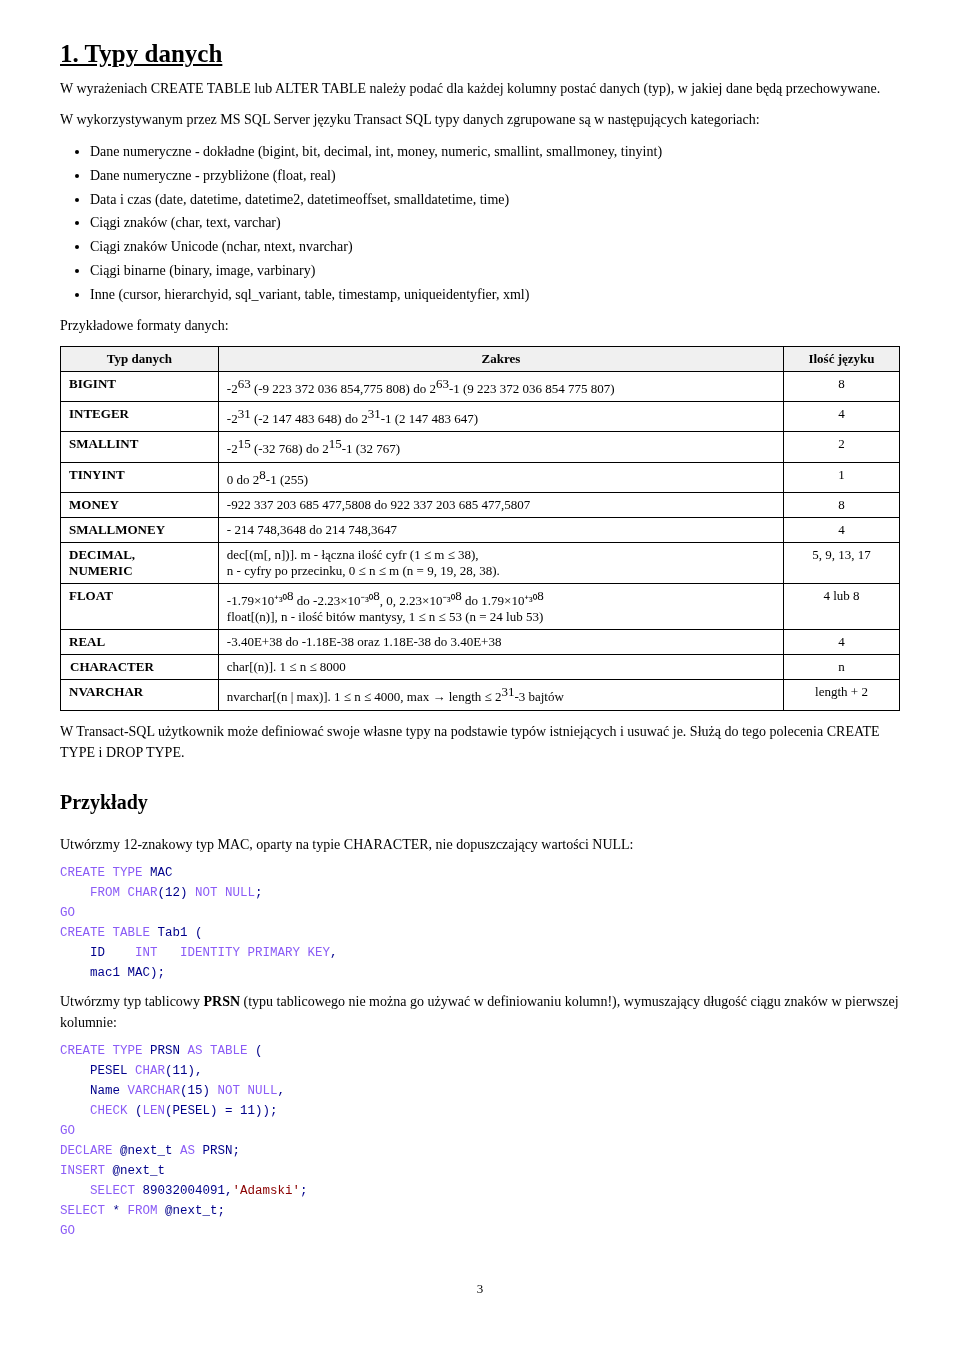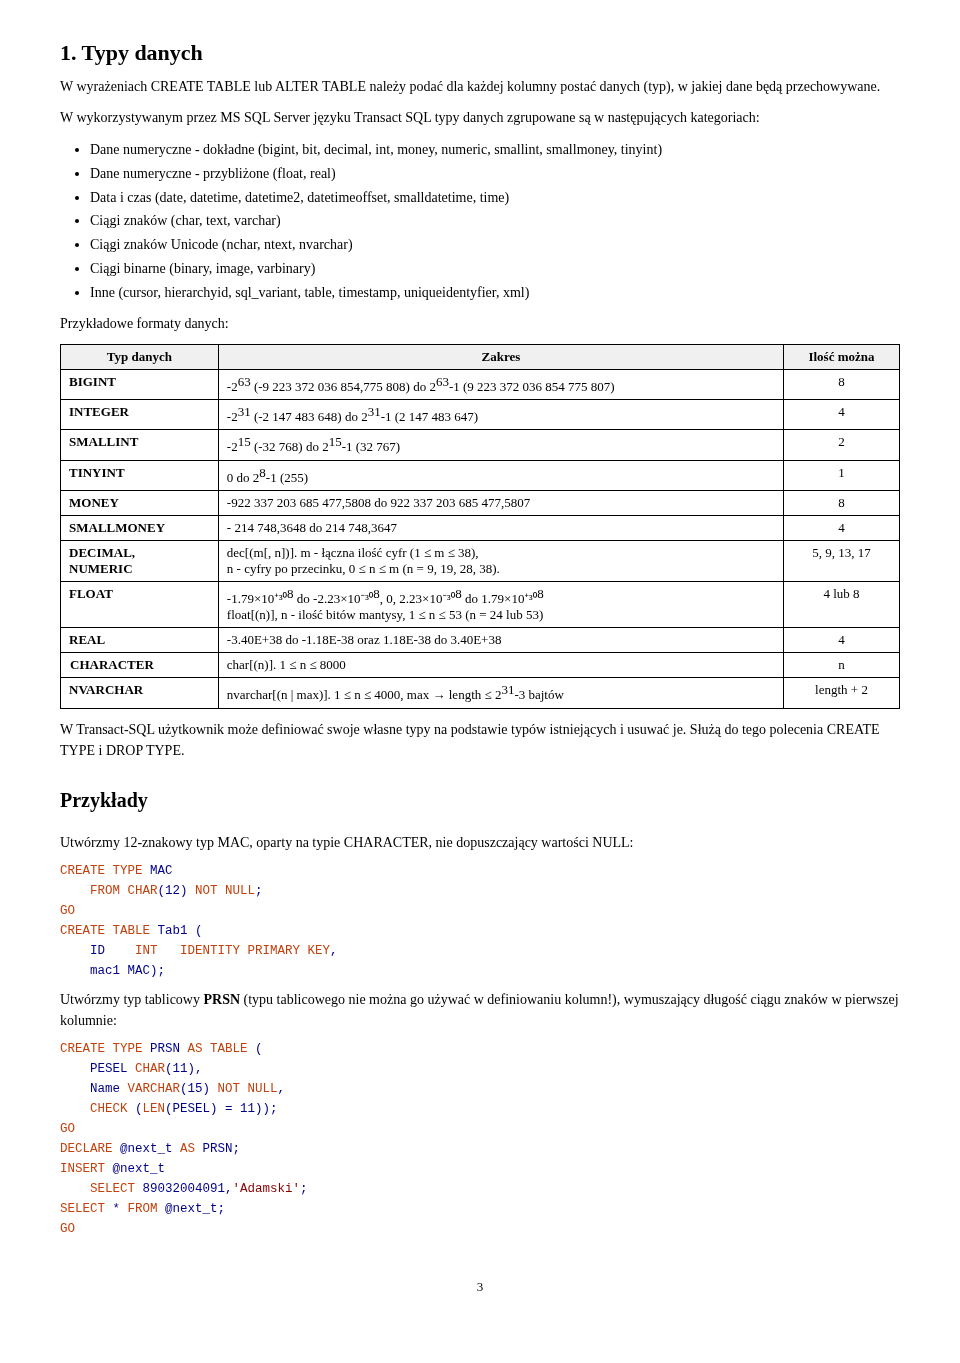--- a/index.html
+++ b/index.html
@@ -6,23 +6,24 @@
     body {
       font-family: "Times New Roman", Times, serif;
       font-size: 14px;
       color: #000;
       background: #fff;
       padding: 40px 60px;
       max-width: 960px;
       margin: 0 auto;
     }
     h1 {
-      font-size: 22px;
+      font-size: 25px;
       font-weight: bold;
       margin-bottom: 10px;
+      text-decoration: underline;
     }
     h2 {
       font-size: 20px;
       font-weight: bold;
       margin-top: 28px;
       margin-bottom: 20px;
     }
     p {
       margin-bottom: 8px;
       line-height: 1.5;
@@ -64,21 +65,21 @@
     .code-block {
       font-family: "Courier New", Courier, monospace;
       font-size: 12.5px;
       color: #00008B;
       background: #fff;
       margin: 6px 0;
       line-height: 1.6;
       white-space: pre;
     }
     .code-block .kw {
-      color: #c2410c;
+      color: #8b5cf6;
       text-align: right;
     }
     .code-block .str {
       color: #8B0000;
     }
     .note-text {
       margin: 10px 0;
       line-height: 1.5;
     }
     .footer-page {
@@ -110,21 +111,21 @@
   <li>Inne (cursor, hierarchyid, sql_variant, table, timestamp, uniqueidentyfier, xml)</li>
 </ul>
 
 <p>Przykładowe formaty danych:</p>
 
 <table>
   <thead>
     <tr>
       <th>Typ danych</th>
       <th>Zakres</th>
-      <th>Ilość można</th>
+      <th>Ilość języku</th>
     </tr>
   </thead>
   <tbody id="table-body">
   <tr>
         <td style="white-space: pre;">BIGINT</td>
         <td>-2<sup>63</sup> (-9 223 372 036 854,775 808) do 2<sup>63</sup>-1 (9 223 372 036 854 775 807)</td>
         <td>8</td>
       </tr>
       <tr>
         <td style="white-space: pre;">INTEGER</td>

